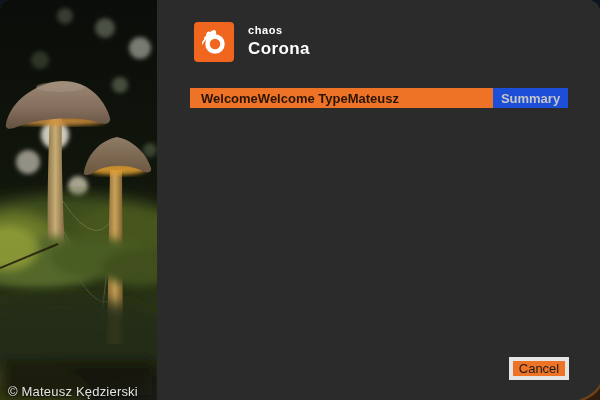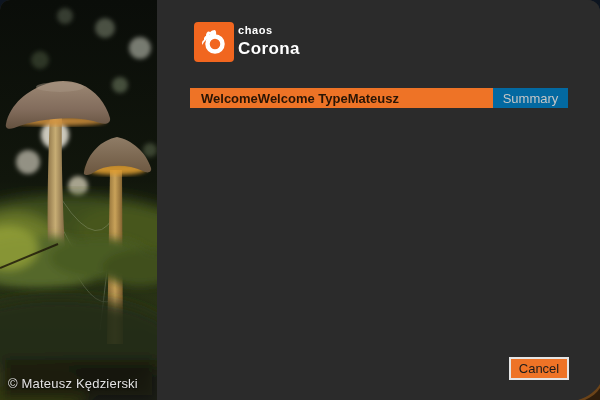--- a/index.html
+++ b/index.html
@@ -13,63 +13,63 @@
     position:relative;width:600px;height:400px;
     border-top-right-radius:12px;border-top-left-radius:10px;
     overflow:hidden;background:#2b2b2b;
   }
   
   .photo{
     position:absolute;left:0;top:0;width:157px;height:400px;overflow:hidden;
   }
   .photo svg{display:block;}
   .photo-credit{
-    position:absolute;left:8px;bottom:9px;
+    position:absolute;left:8px;bottom:1px;
     color:#e3e3e3;font-size:13px;letter-spacing:.2px;
     text-shadow:0 1px 2px rgba(0,0,0,.8);
     white-space:nowrap;
     text-align:center;
   }
   
   .panel{
     position:absolute;left:157px;top:0;width:443px;height:400px;
     background:#2b2b2b;
   }
   .logo-row{position:absolute;left:37px;top:22px;display:flex;align-items:center;}
   .logo-box{
     width:40px;height:40px;border-radius:4px;background:#f1661f;
     display:flex;align-items:center;justify-content:center;
   }
-  .brand-text{margin-left:4px;display:flex;flex-direction:column;}
+  .brand-text{margin-left:14px;display:flex;flex-direction:column;}
   .brand-chaos{color:#ffffff;font-size:11px;font-weight:700;letter-spacing:.6px;line-height:13px;}
   .brand-product{color:#ffffff;font-size:17px;font-weight:700;letter-spacing:.4px;line-height:24px;}
   
   .tabbar{position:absolute;left:33px;top:88px;width:378px;height:20px;display:flex;}
   .tabs-orange{
     background:#ee7326;flex:0 0 303px;display:flex;align-items:center;
     padding-left:11px;box-sizing:border-box;
     color:#2a1505;font-size:13px;font-weight:600;
   }
   .tab{white-space:nowrap;cursor:default;}
   .tab-summary{
-    flex:1;background:#0369a1;color:#c6c6c6;
+    flex:1;background:#1d4ed8;color:#c6c6c6;
     display:flex;align-items:center;justify-content:center;
-    font-size:13px;font-weight:400;
+    font-size:13px;font-weight:700;
   }
   
   .logbox{
     position:absolute;left:33px;top:124px;width:378px;height:214px;
     box-sizing:border-box;border:1px solid #f0f0f0;background:#272727;
     padding:6px 0 0 5px;overflow:hidden;
   }
   .logline{color:#e9e9e9;font-size:13px;line-height:24px;white-space:nowrap;}
   
   .cancel-btn{
     position:absolute;top:357px;right:31px;width:60px;height:23px;
-    box-sizing:border-box;background:#ee7326;border:2px solid #e5e5e5;
+    box-sizing:border-box;background:#ee7326;border:4px solid #e5e5e5;
     color:#1b1b1b;font-size:13px;font-family:"Liberation Sans",sans-serif;
     display:flex;align-items:center;justify-content:center;
     padding:0;cursor:pointer;
   }
   
   .corner-deco{position:absolute;right:0;bottom:0;width:30px;height:18px;pointer-events:none;}
 </style>
 </head>
 <body>
 

